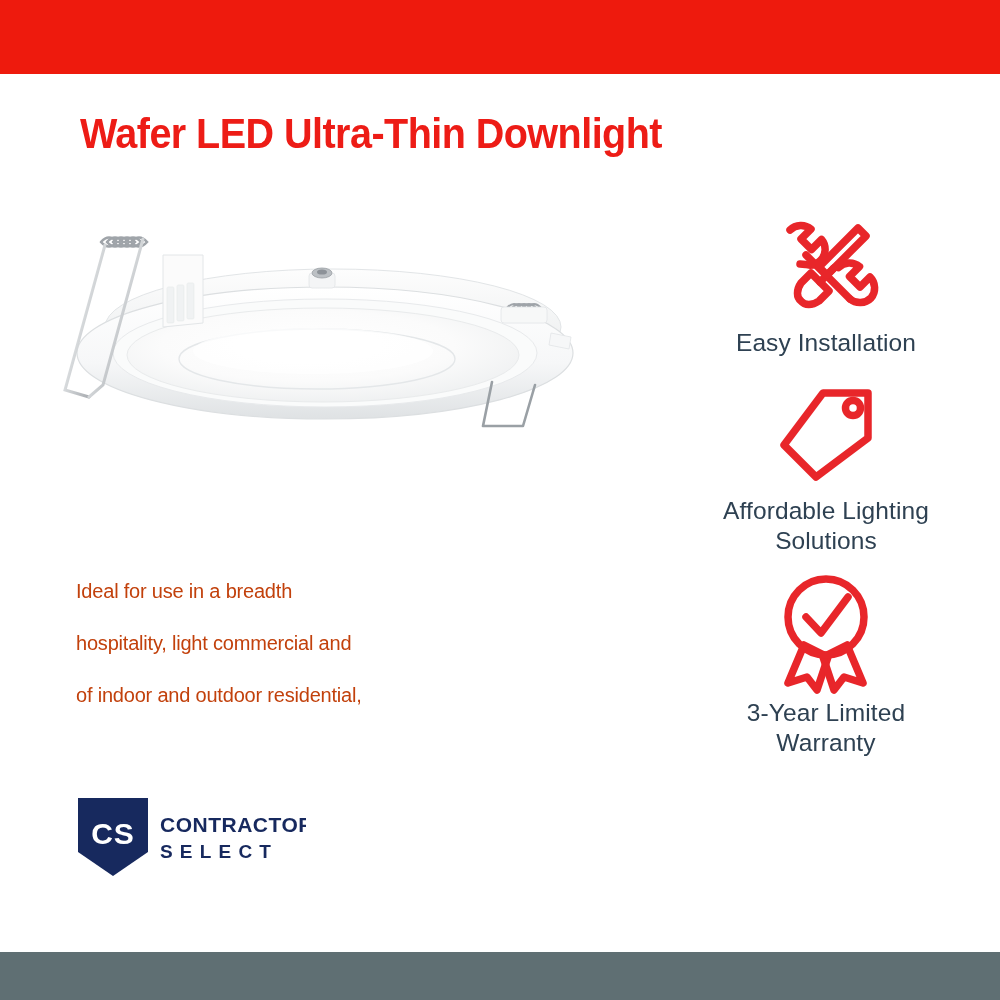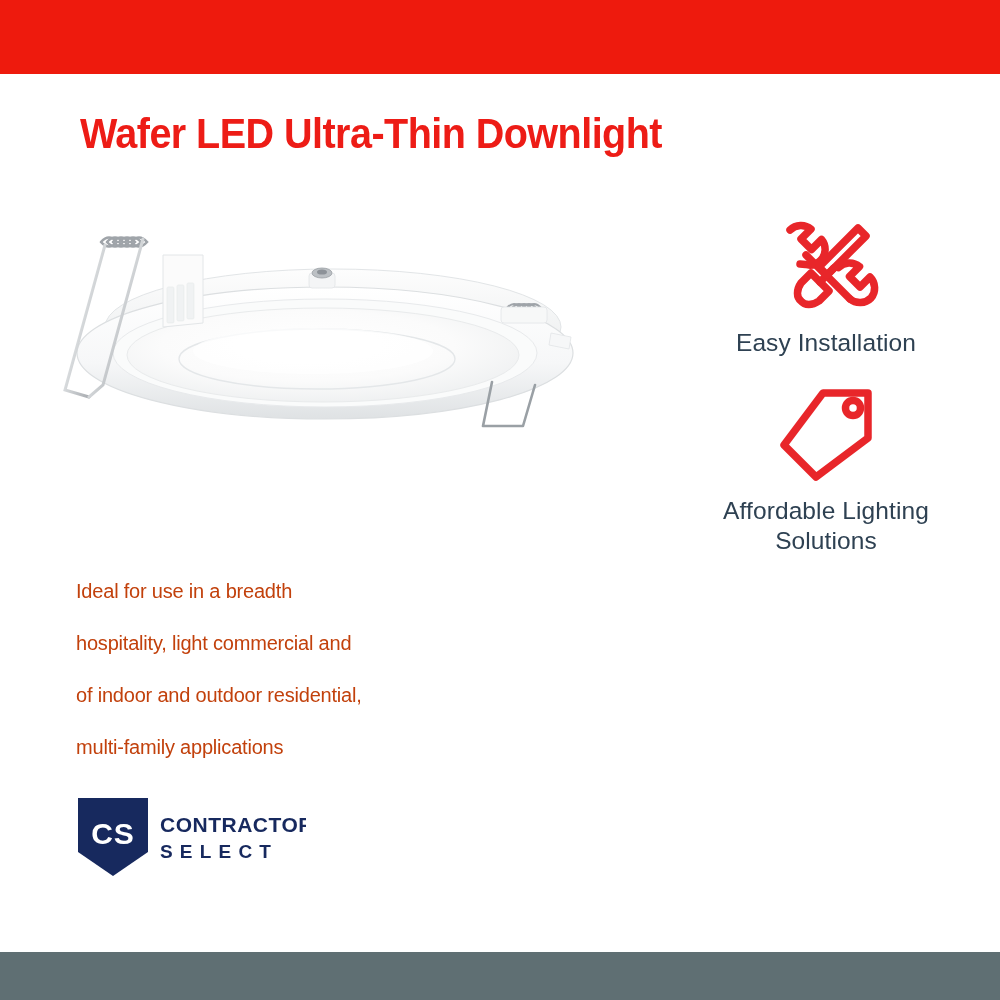--- a/index.html
+++ b/index.html
@@ -222,21 +222,20 @@
     </g>
 
     <path d="M496 118 L516 122 L514 134 L494 130 Z" fill="#f6f7f8" stroke="#e2e5e7" stroke-width="0.8"></path>
   </svg>
 </div>
 
 <div class="body-copy">
   <span class="ln">Ideal for use in a breadth</span>
   <span class="ln">hospitality, light commercial and</span>
   <span class="ln">of indoor and outdoor residential,</span>
-  <span class="ln">multi-family applications</span>
 </div>
 
 <div class="features">
 
   <div class="feature" id="feature-0">
     <div class="feature-icon">
       <svg width="116" height="112" viewBox="0 0 116 112" xmlns="http://www.w3.org/2000/svg">
         <g fill="none" stroke="#e8262a" stroke-width="7.5" stroke-linecap="round" stroke-linejoin="round">
 
           <path d="M22 20
@@ -281,20 +280,39 @@
           <circle cx="83" cy="29" r="7.5"></circle>
         </g>
       </svg>
     </div>
     <div class="feature-label">
       <span class="ln">Affordable Lighting</span>
       <span class="ln">Solutions</span>
     </div>
   </div>
 
+  <div class="feature" id="feature-2">
+    <div class="feature-icon">
+      <svg width="104" height="124" viewBox="0 0 104 124" xmlns="http://www.w3.org/2000/svg">
+        <g fill="none" stroke="#e8262a" stroke-width="7.5" stroke-linejoin="round" stroke-linecap="round">
+
+          <path d="M30 74 L14 112 L33 106 L43 119 L54 86 Z"></path>
+          <path d="M73 74 L89 112 L70 106 L60 119 L49 86 Z"></path>
+
+          <circle cx="52" cy="46" r="38"></circle>
+
+          <path d="M32 46 L47 62 L74 26"></path>
+        </g>
+      </svg>
+    </div>
+    <div class="feature-label">
+      <span class="ln">3-Year Limited</span>
+      <span class="ln">Warranty</span>
+    </div>
+  </div>
 
 </div>
 
 <div class="brand-logo">
   <svg width="230" height="82" viewBox="0 0 230 82" xmlns="http://www.w3.org/2000/svg">
 
     <path d="M2 2 L72 2 L72 56 L37 80 L2 56 Z" fill="#17295e"></path>
 
     <text x="37" y="48" text-anchor="middle" font-family="Liberation Sans, sans-serif" font-size="30" font-weight="700" fill="#ffffff" letter-spacing="1">CS</text>
 

